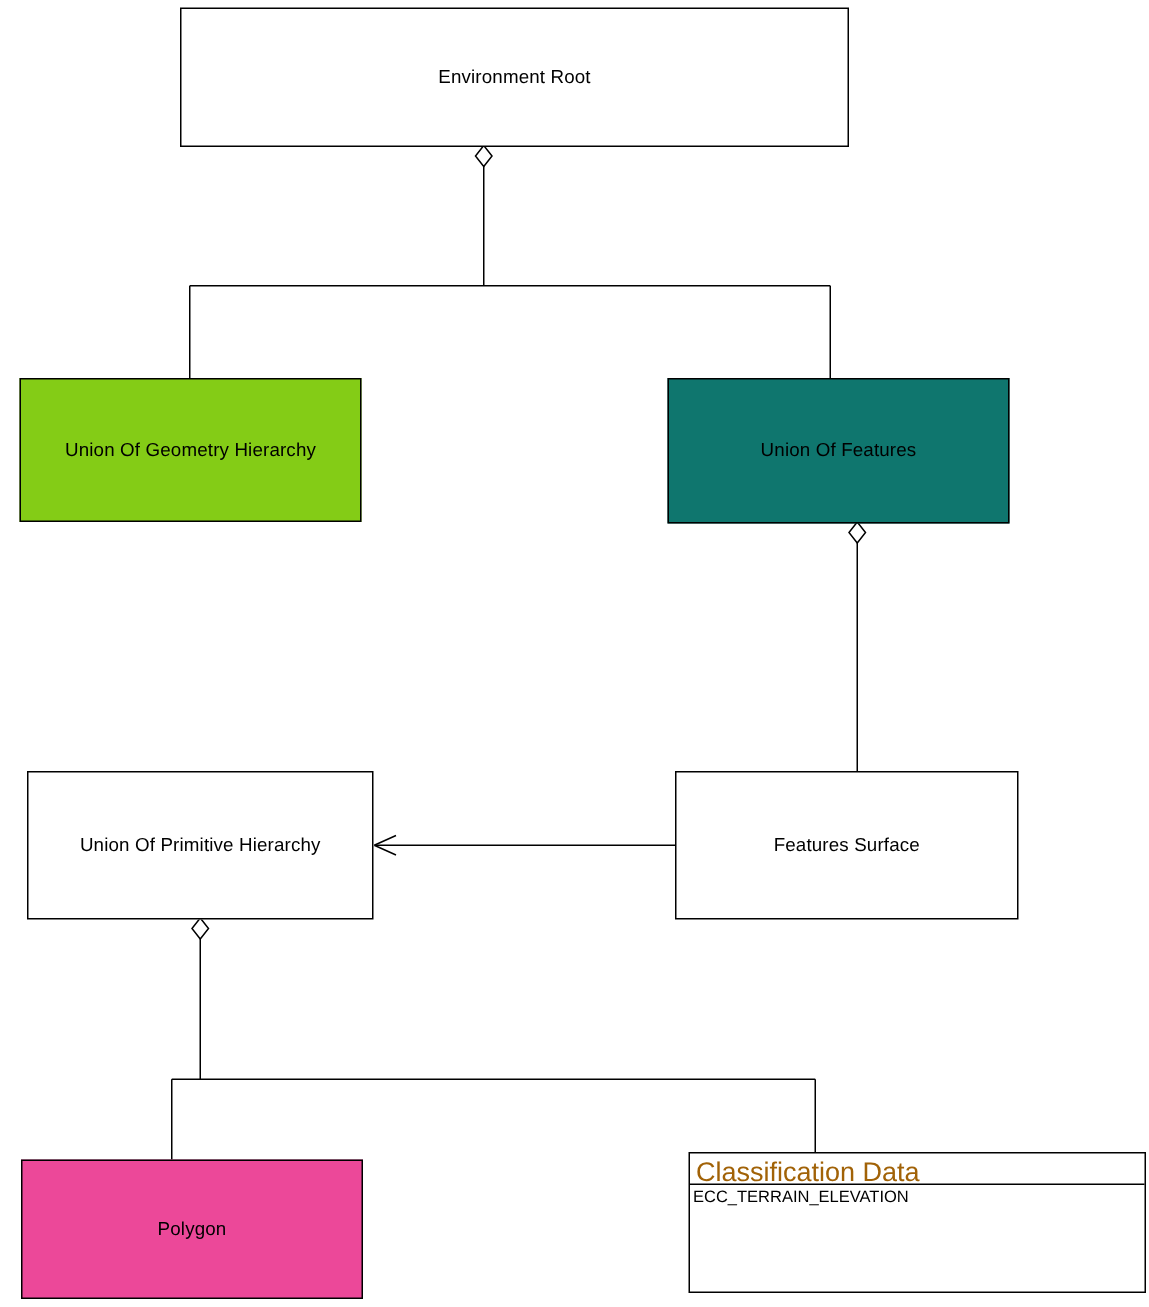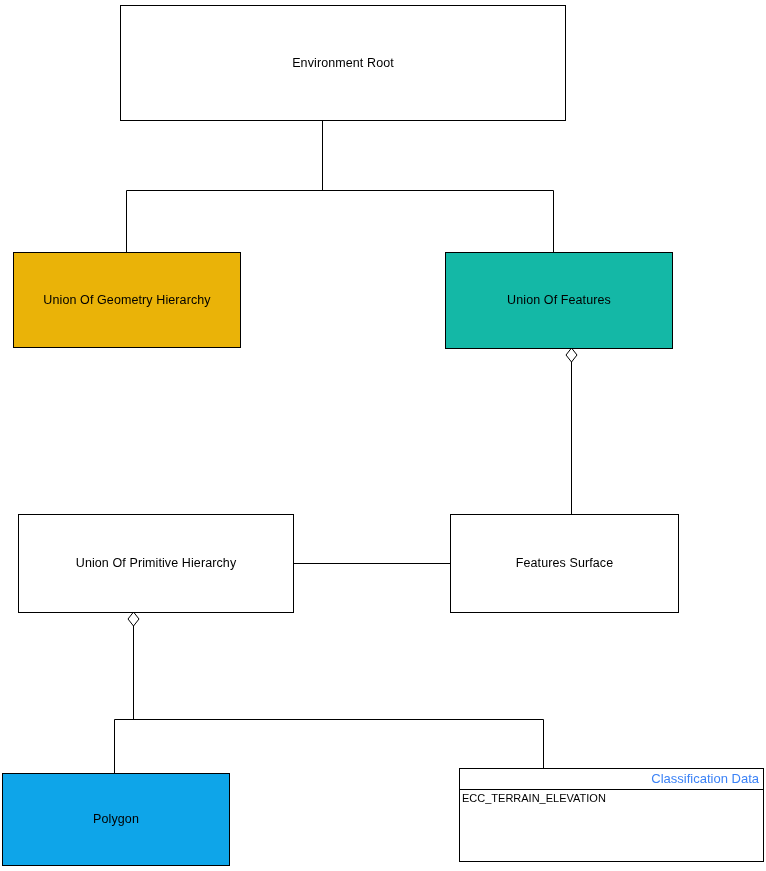--- a/index.html
+++ b/index.html
@@ -50,23 +50,23 @@
     background: #ffffff;
     border: 1px solid #000000;
     display: flex;
     flex-direction: column;
     align-items: stretch;
     justify-content: flex-start;
   }
   .classifier-header {
     box-sizing: border-box;
     border-bottom: 1px solid #000000;
-    text-align: right;
-    font-size: 13px;
-    color: #3b82f6;
+    text-align: left;
+    font-size: 18px;
+    color: #a16207;
     padding: 2px 4px 3px 4px;
     white-space: nowrap;
   }
   .classifier-body {
     box-sizing: border-box;
     flex: 1 1 auto;
     padding: 2px 0 0 2px;
   }
   .classifier-attr {
     font-size: 11px;
@@ -114,41 +114,41 @@
       <line x1="114.5" y1="719.5" x2="543.5" y2="719.5" stroke="#000000" stroke-width="1"></line>
 
       <line x1="114.5" y1="719.5" x2="114.5" y2="773" stroke="#000000" stroke-width="1"></line>
 
       <line x1="543.5" y1="719.5" x2="543.5" y2="768" stroke="#000000" stroke-width="1"></line>
 
       <polygon points="133.5,612 139,619 133.5,626 128,619" fill="#ffffff" stroke="#000000" stroke-width="1"></polygon>
     </g>
   </svg>
 
-  <div class="node" style="left: 120px; top: 5px; width: 446px; height: 116px; border-color: rgb(0, 0, 0); background: rgb(255, 255, 255);">
+  <div class="node" style="left: 120px; top: 5px; width: 446px; height: 93px; border-color: rgb(0, 0, 0); background: rgb(255, 255, 255);">
     <span class="node-label">Environment Root</span>
   </div>
 
-  <div class="node" style="left: 13px; top: 252px; width: 228px; height: 96px; border-color: rgb(0, 0, 0); background: #eab308;">
+  <div class="node" style="left: 13px; top: 252px; width: 228px; height: 96px; border-color: rgb(0, 0, 0); background: #84cc16;">
     <span class="node-label">Union Of Geometry Hierarchy</span>
   </div>
 
-  <div class="node" style="left: 445px; top: 252px; width: 228px; height: 97px; border-color: rgb(0, 0, 0); background: #14b8a6;">
+  <div class="node" style="left: 445px; top: 252px; width: 228px; height: 97px; border-color: rgb(0, 0, 0); background: #0f766e;">
     <span class="node-label">Union Of Features</span>
   </div>
 
-  <div class="node" style="left: 18px; top: 514px; width: 276px; height: 99px; border-color: rgb(0, 0, 0); background: rgb(255, 255, 255);">
+  <div class="node" style="left: 18px; top: 514px; width: 231px; height: 99px; border-color: rgb(0, 0, 0); background: rgb(255, 255, 255);">
     <span class="node-label">Union Of Primitive Hierarchy</span>
   </div>
 
   <div class="node" style="left: 450px; top: 514px; width: 229px; height: 99px; border-color: rgb(0, 0, 0); background: rgb(255, 255, 255);">
     <span class="node-label">Features Surface</span>
   </div>
 
-  <div class="node" style="left: 2px; top: 773px; width: 228px; height: 93px; border-color: rgb(0, 0, 0); background: #0ea5e9;">
+  <div class="node" style="left: 14px; top: 773px; width: 228px; height: 93px; border-color: rgb(0, 0, 0); background: #ec4899;">
     <span class="node-label">Polygon</span>
   </div>
 
   <div class="classifier" style="left: 459px; top: 768px; width: 305px; height: 94px; border-color: rgb(0, 0, 0); background: rgb(255, 255, 255);">
     <div class="classifier-header" style="height: 21px; border-bottom-color: rgb(0, 0, 0);">Classification Data</div>
     <div class="classifier-body">
       <div class="classifier-attr">ECC_TERRAIN_ELEVATION</div>
     </div>
   </div>
 

